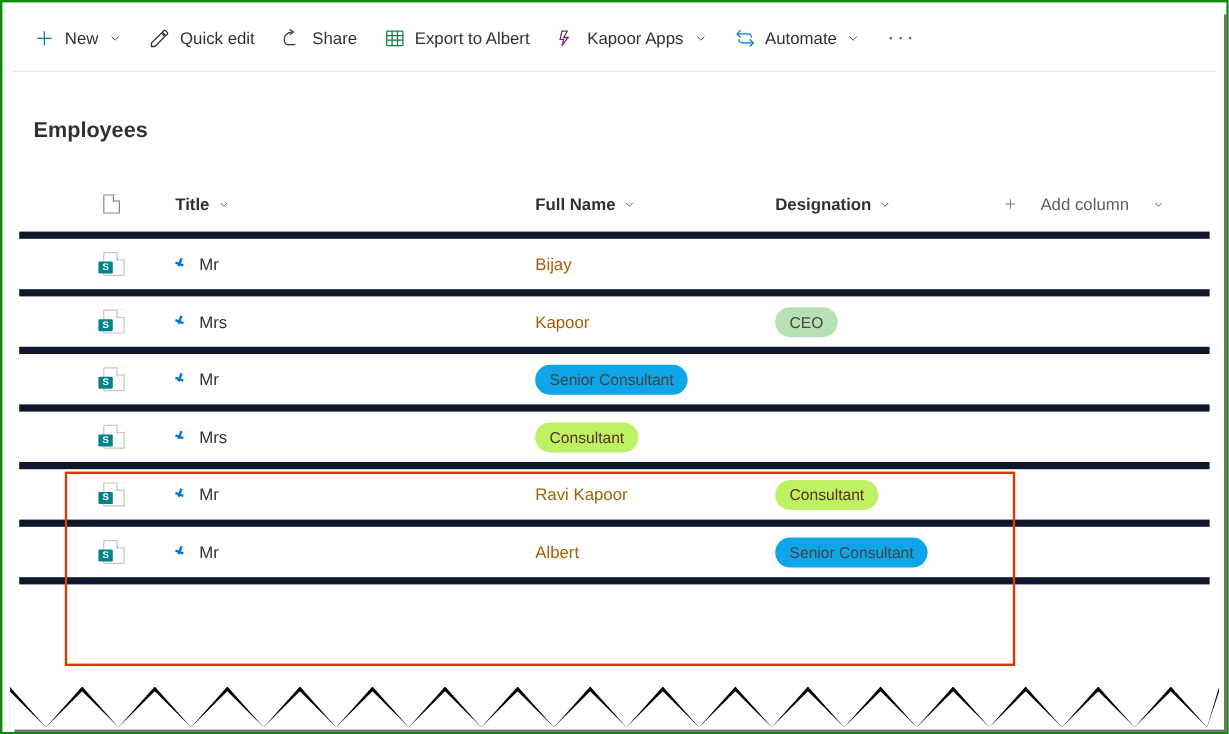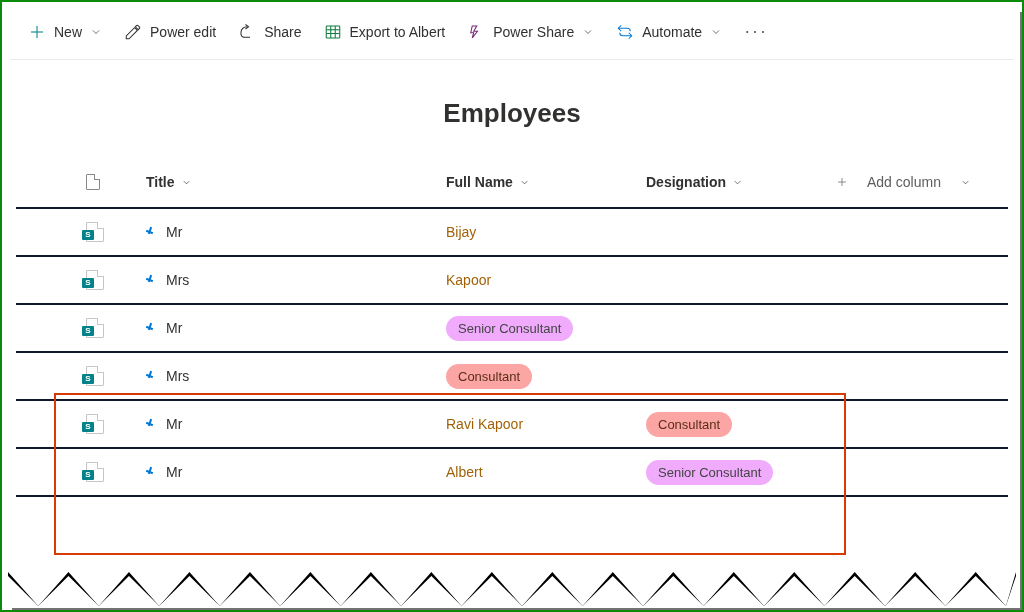--- a/index.html
+++ b/index.html
@@ -6,24 +6,24 @@
   html, body { font-family: "Segoe UI", Arial, sans-serif; font-size: 14px; color: #323130; background: #fff; }
   .frame { width: 1024px; height: 612px; margin: 0 auto; border: 2px solid #0b8a0b; position: relative; overflow: hidden; }
   .canvas { position: absolute; inset: 2px; background: #fff; box-shadow: 8px 8px 0 rgba(0,0,0,0.55); padding: 0 6px; }
 
   .cmdbar { height: 56px; display: flex; align-items: center; gap: 22px; padding: 0 18px; border-bottom: 1px solid #edebe9; }
   .cmd { display: flex; align-items: center; gap: 8px; color: #323130; cursor: pointer; }
   .cmd .label { font-size: 14px; }
   .chev { color: #605e5c; }
   .more-dots { color: #605e5c; letter-spacing: 2px; font-size: 18px; cursor: pointer; }
 
-  .page-title { font-size: 26px; font-weight: 600; padding: 38px 18px 28px 18px; text-align: center; }
+  .page-title { font-size: 18px; font-weight: 600; padding: 38px 18px 28px 18px; }
 
   .list { padding: 0 6px; }
-  .hdr, .row { display: grid; grid-template-columns: 70px 60px 300px 200px 190px 150px; align-items: center; height: 48px; border-bottom: 2px solid #0f172a; }
+  .hdr, .row { display: grid; grid-template-columns: 70px 60px 300px 200px 190px 150px; align-items: center; height: 48px; border-bottom: 6px solid #0f172a; }
   .hdr { height: 52px; font-weight: 600; color: #323130; }
   .hdr .col, .row .col { display: flex; align-items: center; gap: 6px; }
   .col.pad-s { padding-left: 14px; }
   .col.addcol { color: #605e5c; font-weight: 400; gap: 19px; }
   .row .cell-fullname, .row .cell-title-val { color: #a16207; }
 
   .docicon { width: 14px; height: 16px; border: 1px solid #8a8886; border-radius: 1px; position: relative; display: inline-block; }
   .docicon::after { content: ""; position: absolute; top: -1px; right: -1px; width: 5px; height: 5px; background: #fff; border-left: 1px solid #8a8886; border-bottom: 1px solid #8a8886; }
 
   .fileicon { width: 18px; height: 20px; position: relative; display: inline-block; }
@@ -31,22 +31,22 @@
   .fileicon .page::after { content: ""; position: absolute; top: -1px; right: -1px; width: 6px; height: 6px; background: #fff; border-left: 1px solid #c8c6c4; border-bottom: 1px solid #c8c6c4; }
   .fileicon .badge { position: absolute; left: -4px; bottom: 2px; width: 12px; height: 10px; background: #038387; color: #fff; font-size: 8px; line-height: 10px; text-align: center; font-weight: 700; border-radius: 1px; }
 
   .newmark { width: 10px; height: 10px; position: relative; display: inline-block; margin-right: 4px; }
   .newmark::before { content: ""; position: absolute; left: 3px; top: 0; width: 2px; height: 7px; background: #0078d4; transform: rotate(20deg); }
   .newmark::after { content: ""; position: absolute; left: 0; top: 4px; width: 7px; height: 2px; background: #0078d4; transform: rotate(20deg); }
 
   .pill { display: inline-block; padding: 5px 12px; border-radius: 14px; font-size: 13px; color: #444; }
   .pill.blue { background: #a7c7e7; }
   .pill.green { background: #b7e1b5; }
-  .pill.yellow { background: #f0abfc; }
-  .pill.orange { background: #fca5a5; color: #5a2e17; }
+  .pill.yellow { background: #0ea5e9; }
+  .pill.orange { background: #bef264; color: #5a2e17; }
 
   .highlight-box { position: absolute; border: 2px solid #d83b01; left: 50px; top: 389px; width: 792px; height: 162px; pointer-events: none; }
 
   .zigzag { position: absolute; left: 4px; right: 4px; bottom: 2px; height: 34px; background: #000; clip-path: polygon(0 0, 3% 100%, 6% 0, 9% 100%, 12% 0, 15% 100%, 18% 0, 21% 100%, 24% 0, 27% 100%, 30% 0, 33% 100%, 36% 0, 39% 100%, 42% 0, 45% 100%, 48% 0, 51% 100%, 54% 0, 57% 100%, 60% 0, 63% 100%, 66% 0, 69% 100%, 72% 0, 75% 100%, 78% 0, 81% 100%, 84% 0, 87% 100%, 90% 0, 93% 100%, 96% 0, 99% 100%, 100% 0, 100% 100%, 0 100%); }
   .zigzag2 { position: absolute; left: 4px; right: 4px; bottom: 2px; height: 34px; background: #fff; clip-path: polygon(0 12%, 3% 100%, 6% 12%, 9% 100%, 12% 12%, 15% 100%, 18% 12%, 21% 100%, 24% 12%, 27% 100%, 30% 12%, 33% 100%, 36% 12%, 39% 100%, 42% 12%, 45% 100%, 48% 12%, 51% 100%, 54% 12%, 57% 100%, 60% 12%, 63% 100%, 66% 12%, 69% 100%, 72% 12%, 75% 100%, 78% 12%, 81% 100%, 84% 12%, 87% 100%, 90% 12%, 93% 100%, 96% 12%, 99% 100%, 100% 12%, 100% 100%, 0 100%); }
 
   svg.icn { width: 18px; height: 18px; stroke: #323130; fill: none; stroke-width: 1.4; }
   svg.icn.teal { stroke: #038387; }
   svg.icn.grid { fill: #107c41; stroke: #107c41; }
 </style>
@@ -67,21 +67,21 @@
         <svg class="icn chev" viewBox="0 0 24 24" style="width:12px;height:12px">
             <polyline points="6 9 12 15 18 9"></polyline>
           </svg>
       </div>
 
       <div class="cmd">
         <svg class="icn" viewBox="0 0 24 24">
             <path d="M3 17.25V21h3.75L17.81 9.94l-3.75-3.75L3 17.25z"></path>
             <path d="M20.71 7.04a1 1 0 0 0 0-1.41l-2.34-2.34a1 1 0 0 0-1.41 0l-1.83 1.83 3.75 3.75 1.83-1.83z"></path>
           </svg>
-        <span class="label">Power edit</span>
+        <span class="label">Quick edit</span>
       </div>
 
       <div class="cmd">
         <svg class="icn" viewBox="0 0 24 24">
             <path d="M4 12c0-4 4-7 8-7"></path>
             <polyline points="10 2 14 5 10 8"></polyline>
             <path d="M4 12v3c0 2 2 4 4 4h8"></path>
           </svg>
         <span class="label">Share</span>
       </div>
@@ -94,21 +94,21 @@
             <line x1="9" y1="4" x2="9" y2="20"></line>
             <line x1="15" y1="4" x2="15" y2="20"></line>
           </svg>
         <span class="label">Export to Albert</span>
       </div>
 
       <div class="cmd">
         <svg class="icn" viewBox="0 0 24 24" style="stroke:#742774">
             <polygon points="7 4 13 4 9 11 14 11 7 20 9 13 5 13 7 4"></polygon>
           </svg>
-        <span class="label">Power Share</span>
+        <span class="label">Kapoor Apps</span>
         <svg class="icn chev" viewBox="0 0 24 24" style="width:12px;height:12px">
             <polyline points="6 9 12 15 18 9"></polyline>
           </svg>
       </div>
 
       <div class="cmd">
         <svg class="icn" viewBox="0 0 24 24" style="stroke:#0078d4">
             <polyline points="7 3 3 7 7 11"></polyline>
             <polyline points="17 13 21 17 17 21"></polyline>
             <path d="M3 7h12a4 4 0 0 1 4 4"></path>
@@ -187,20 +187,23 @@
                 <span class="badge">S</span>
               </span>
             </div>
             <div class="col">
               <span class="newmark"></span>
               <span class="cell-title-val" style="color: rgb(50, 49, 48);">Mrs</span>
             </div>
             <div class="col">
               <span class="cell-fullname">Kapoor</span>
             </div>
+            <div class="col">
+              <span class="pill green">CEO</span>
+            </div>
             <div class="col"></div>
           </div>
           <div class="row">
             <div class="col pad-s"></div>
             <div class="col">
               <span class="fileicon">
                 <span class="page"></span>
                 <span class="badge">S</span>
               </span>
             </div>

